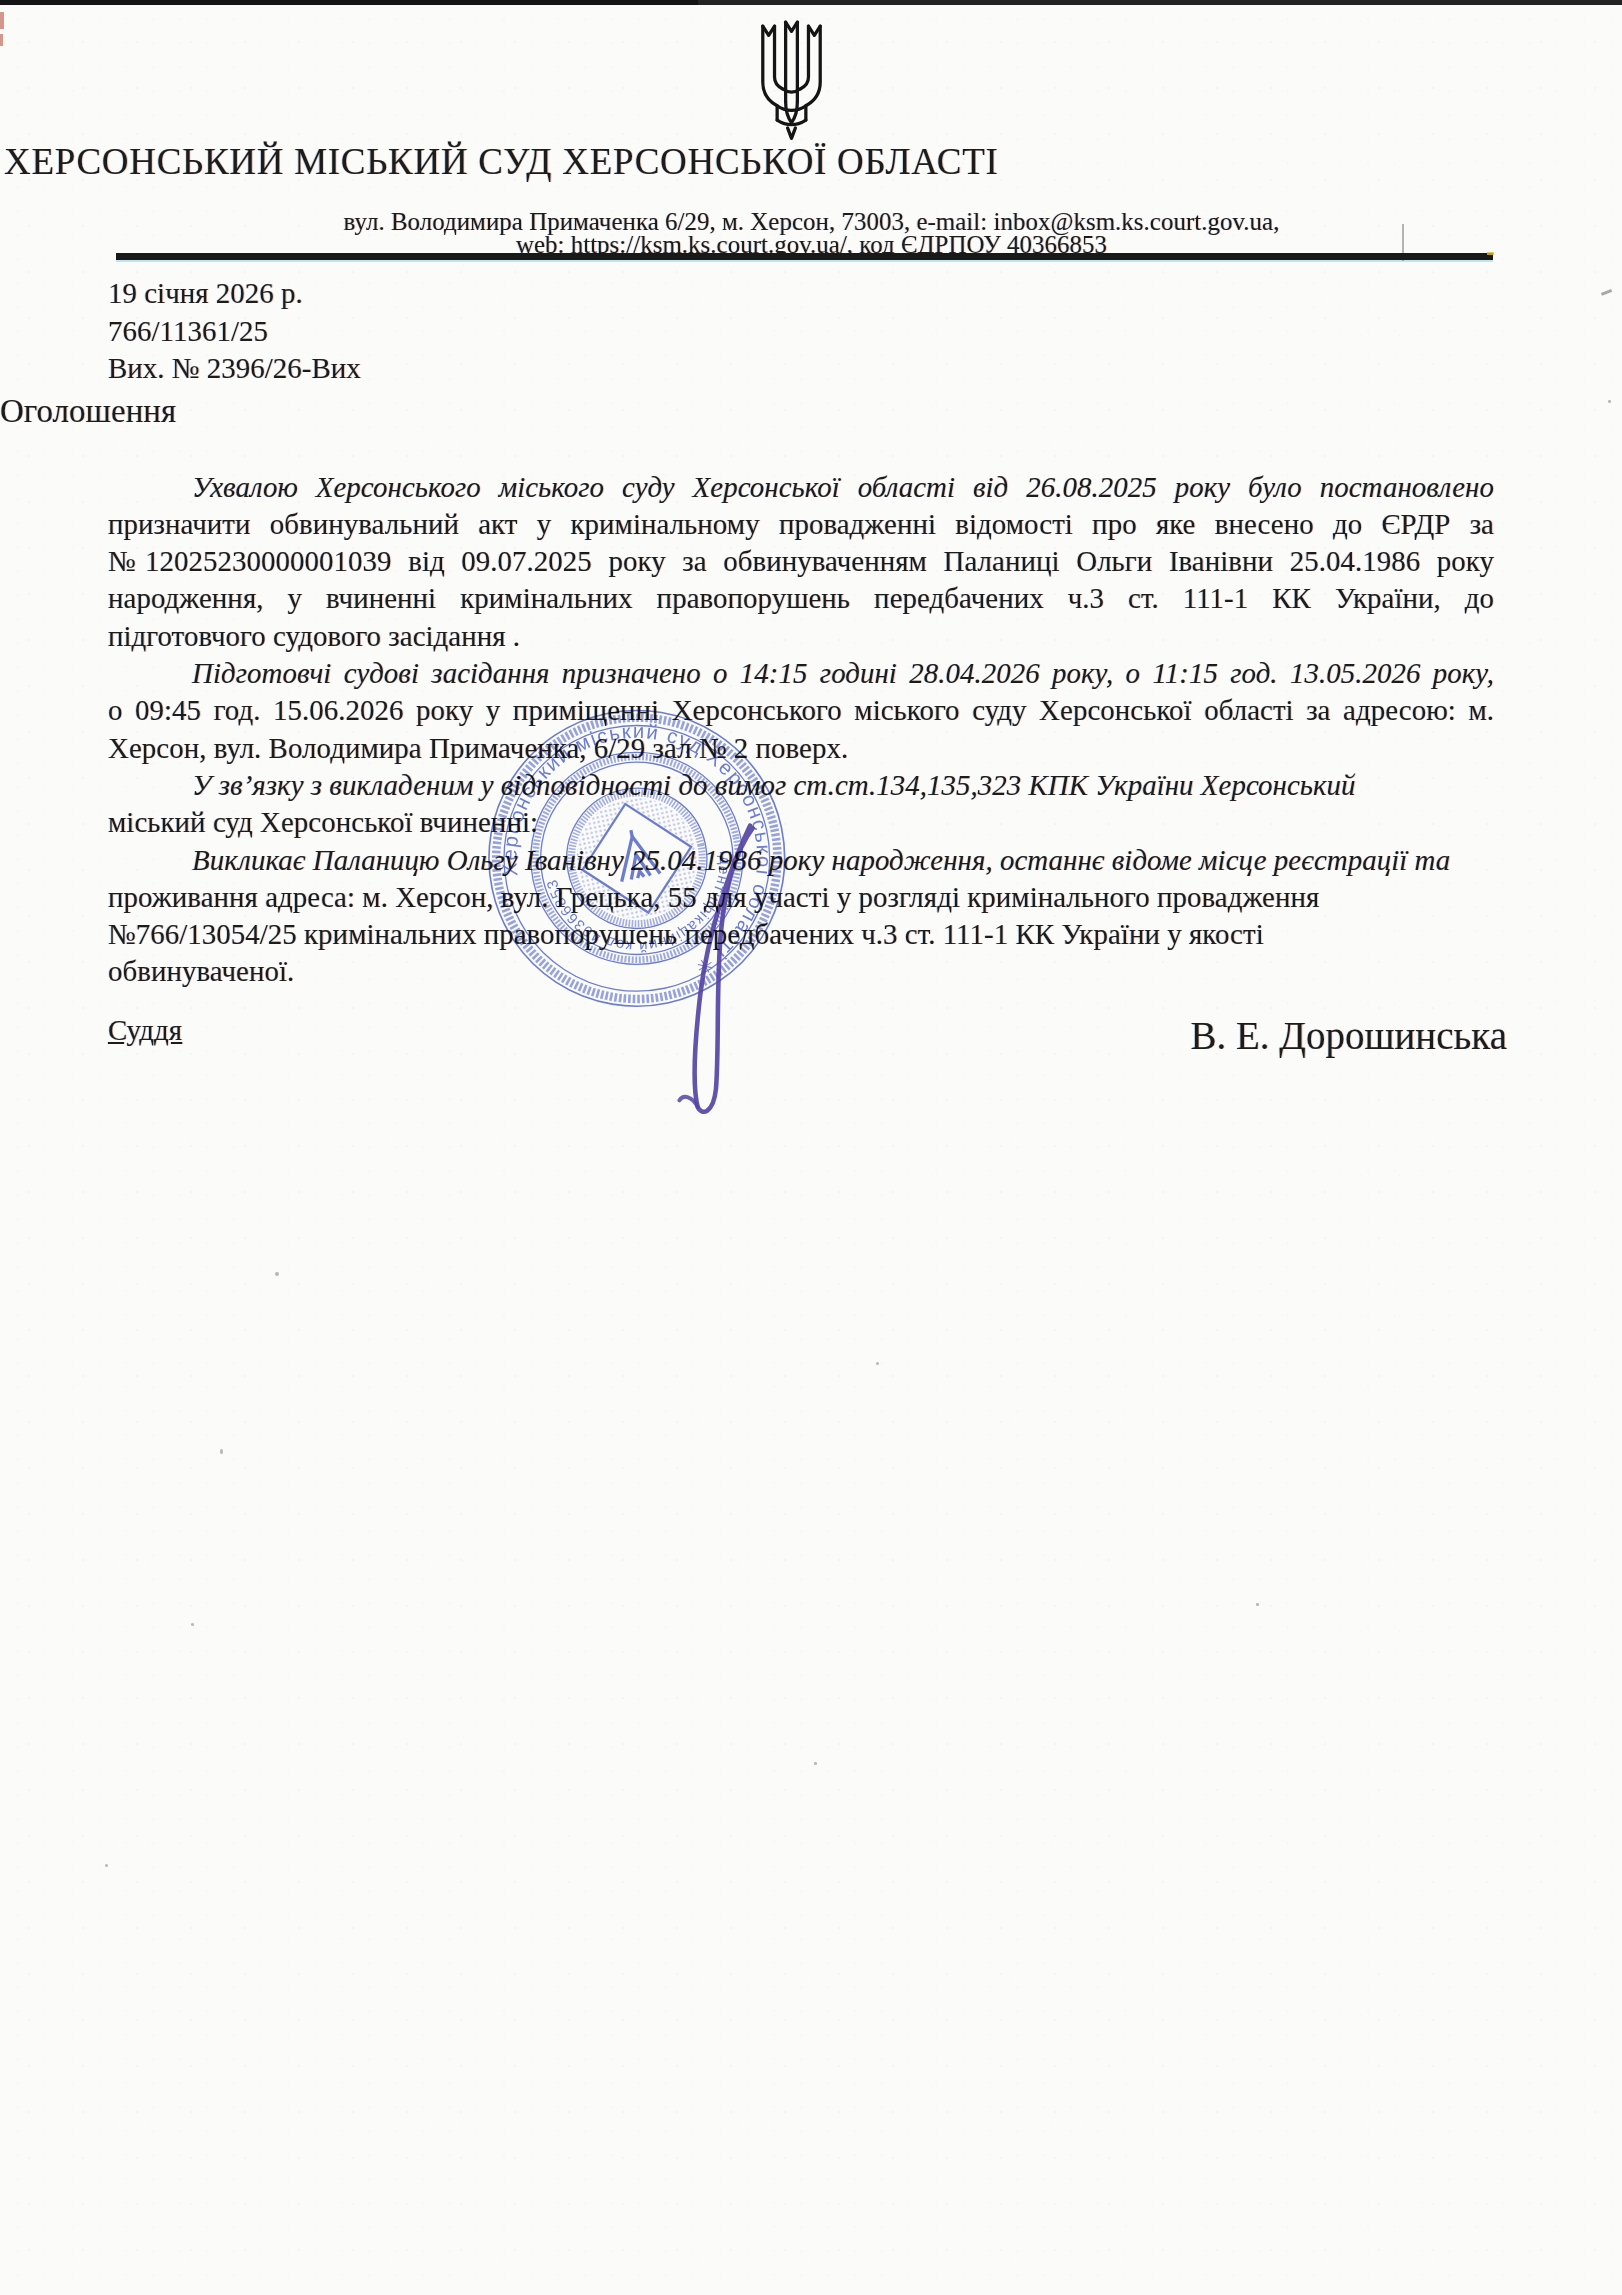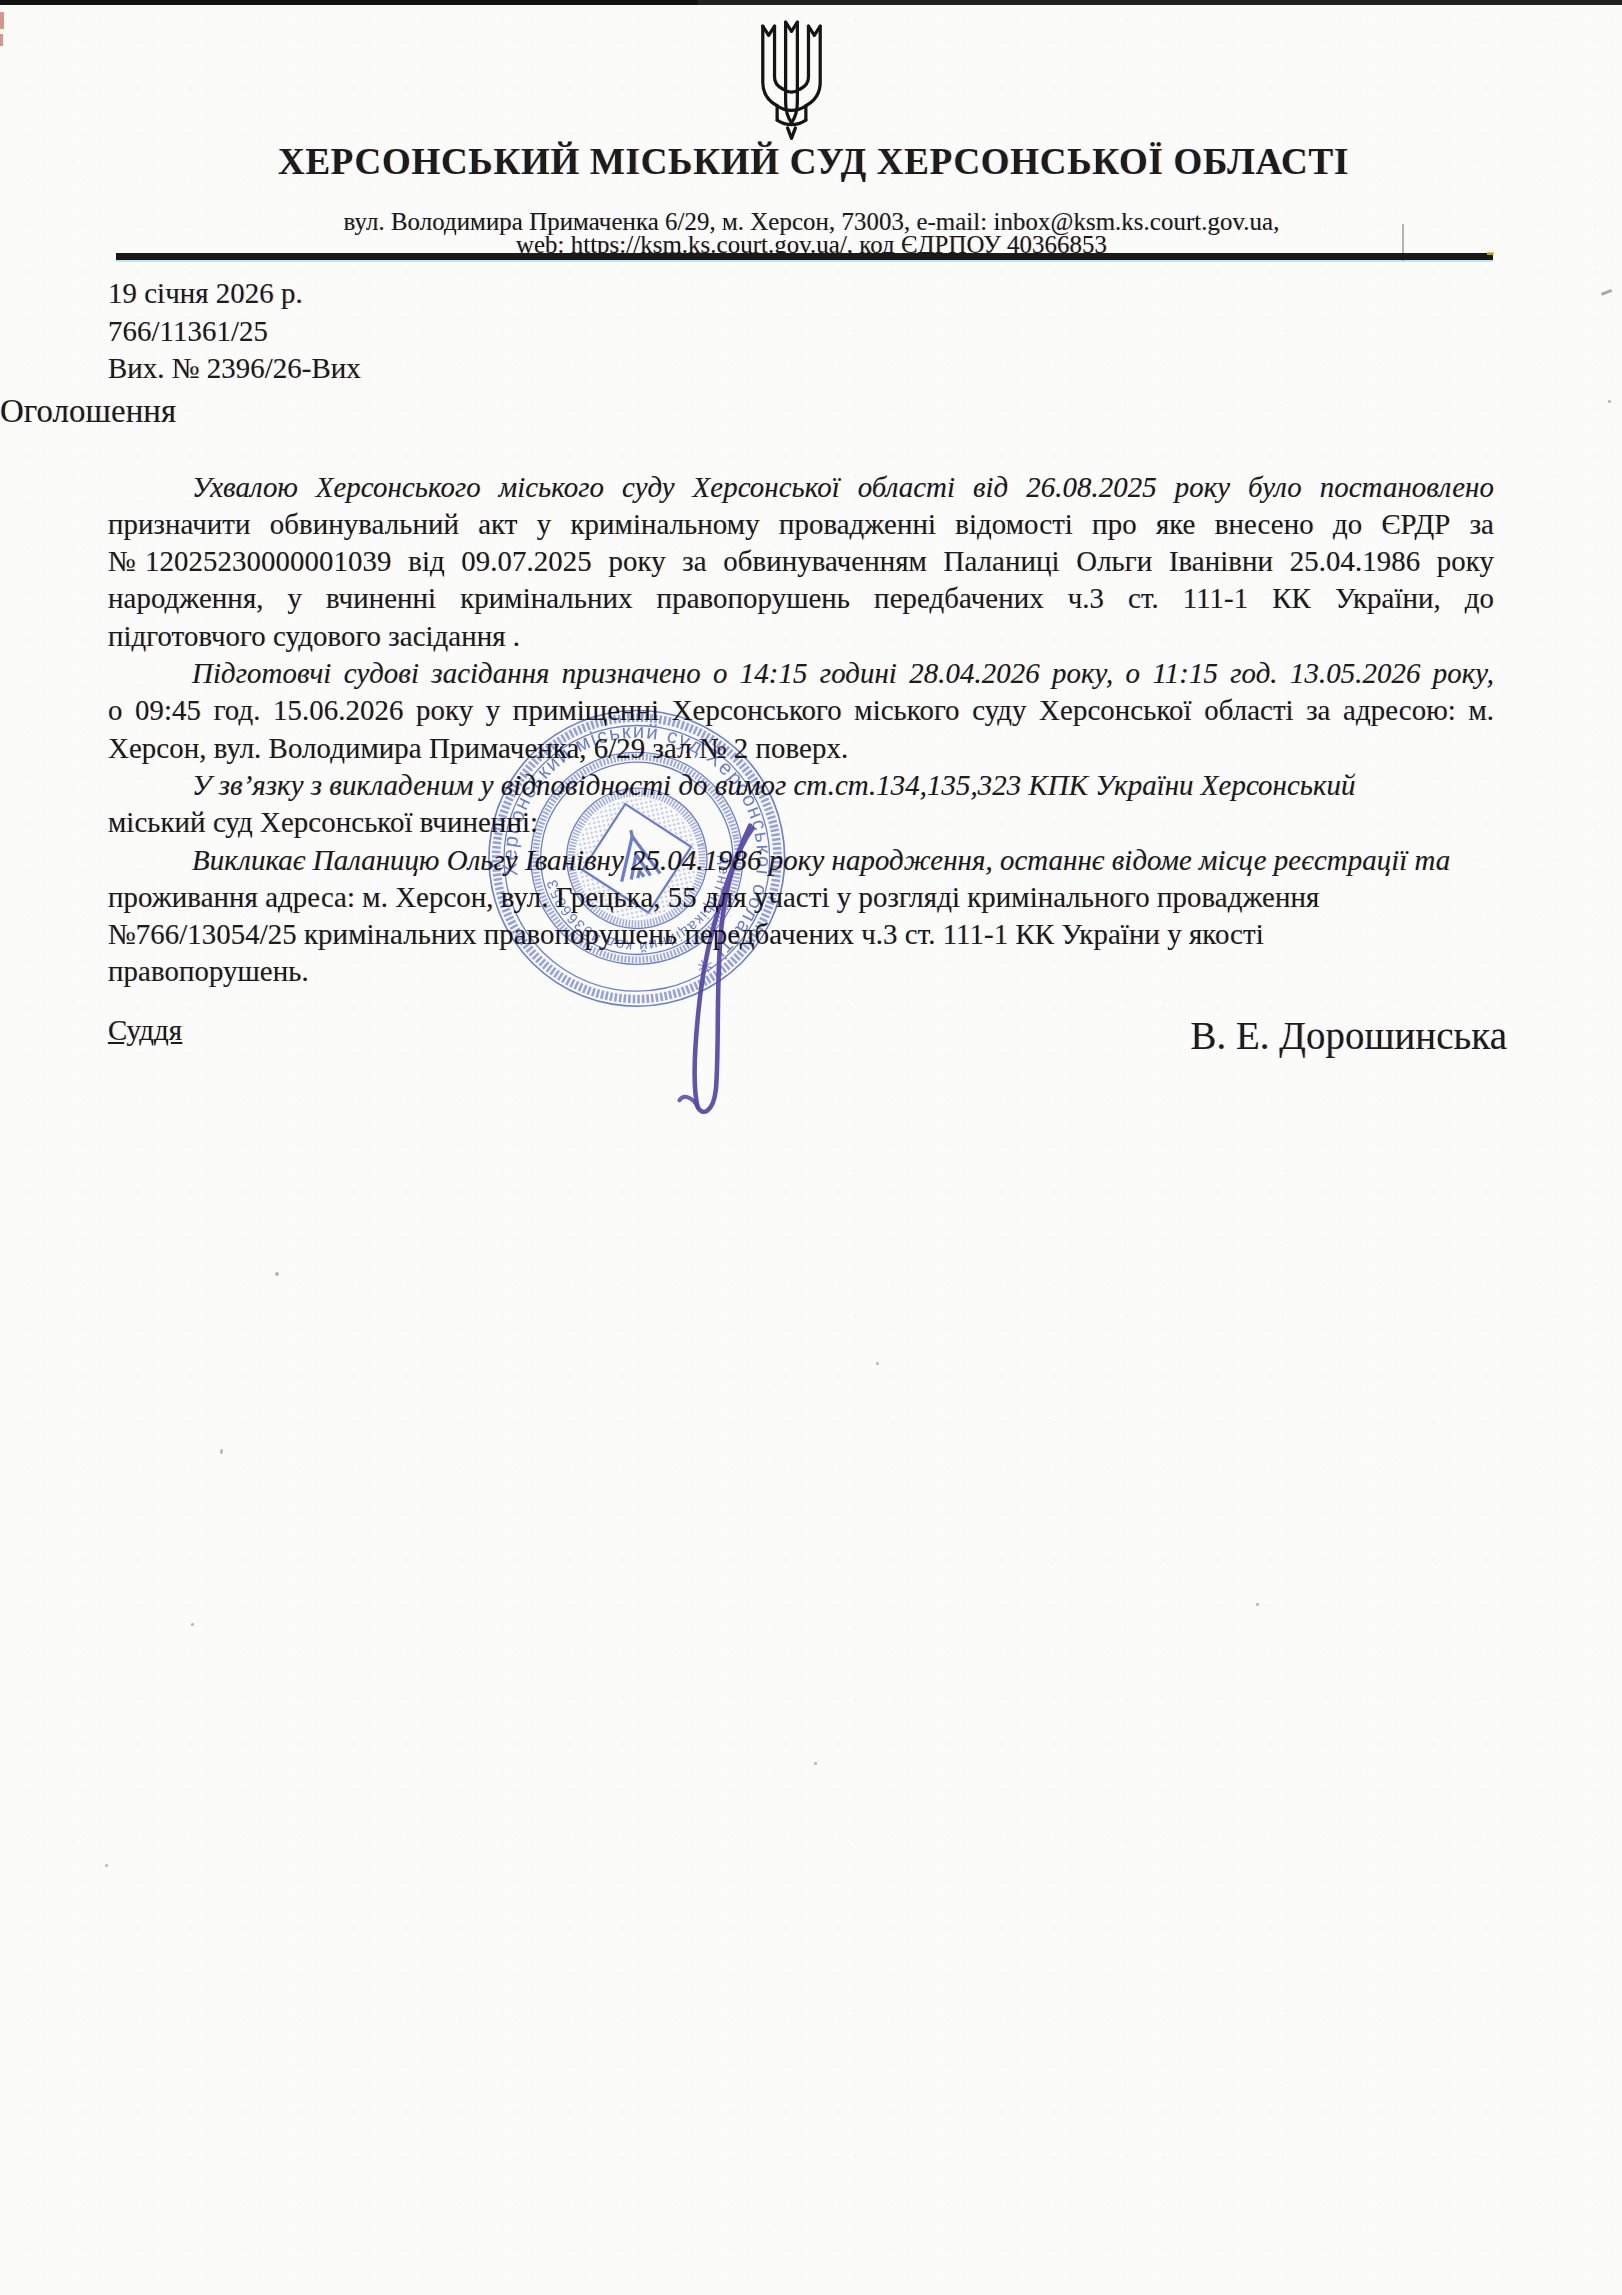--- a/index.html
+++ b/index.html
@@ -12,21 +12,21 @@
       radial-gradient(rgba(120,110,90,.05) 0.7px, transparent 0.9px),
       radial-gradient(rgba(60,80,150,.04) 0.8px, transparent 1px);
     background-size:27px 24px,39px 35px,54px 46px;
     background-position:4.6px 7.2px,15px 3.3px,2px 19px;
   }
   .abs{position:absolute;}
   .t{text-shadow:0.8px 0 0.3px rgba(165,45,10,.26), -0.8px 0 0.4px rgba(15,110,190,.22);}
   
   .top-band{left:0;top:0;width:1623px;height:5.2px;
     background:linear-gradient(to right,#141414 0 43%,#232323 43% 100%);}
-  .court-name{left:4px;right:0;top:140px;text-align:center;font-weight:bold;font-size:37px;letter-spacing:0.7px;}
+  .court-name{left:4px;right:0;top:140px;font-weight:normal;font-size:37px;letter-spacing:0.7px;}
   .addr{left:0;right:0;text-align:center;font-size:25px;}
   .addr1{top:208px;}
   .addr2{top:231px;}
   .rule{left:116px;top:253px;width:1377px;height:7.2px;background:#191919;}
   .rule-fringe{left:116px;top:260px;width:1377px;height:2px;background:rgba(80,190,220,.35);}
   .rule-nick{left:1487px;top:252px;width:6.5px;height:2.6px;background:rgba(220,190,40,.8);}
   
   .meta{left:108px;font-size:29px;line-height:37px;}
   .meta1{top:275px;} .meta2{top:313px;} .meta3{top:350px;}
   .doc-title{left:0;right:0;top:393px;text-align:left;font-size:33px;}
@@ -105,21 +105,21 @@
 <div class="abs bl just y4 t">народження, у вчиненні кримінальних правопорушень передбачених ч.3 ст. 111-1 КК України, до</div>
 <div class="abs bl y5 t">підготовчого судового засідання .</div>
 <div class="abs bl just ind y6 t">Підготовчі судові засідання призначено о 14:15 годині 28.04.2026 року, о 11:15 год. 13.05.2026 року,</div>
 <div class="abs bl just y7 t">о 09:45 год. 15.06.2026 року у приміщенні Херсонського міського суду Херсонської області  за адресою: м.</div>
 <div class="abs bl y8 t">Херсон, вул. Володимира Примаченка, 6/29  зал № 2 поверх.</div>
 <div class="abs bl ind y9 t">У зв’язку з викладеним у відповідності до вимог ст.ст.134,135,323 КПК України Херсонський</div>
 <div class="abs bl y10 t">міський суд Херсонської вчиненні:</div>
 <div class="abs bl ind y11 t">Викликає Паланицю Ольгу Іванівну 25.04.1986 року народження, останнє відоме місце реєстрації та</div>
 <div class="abs bl y12 t">проживання адреса: м. Херсон, вул. Грецька, 55 для участі у розгляді кримінального провадження</div>
 <div class="abs bl y13 t">№766/13054/25 кримінальних правопорушень передбачених ч.3 ст. 111-1 КК України у якості</div>
-<div class="abs bl y14 t">правопорушень.</div>
+<div class="abs bl y14 t">обвинуваченої.</div>
 
 <div class="abs sig-role t">Суддя</div>
 <div class="abs sig-name t">В. Е. Дорошинська</div>
 
 <svg class="abs overlay" viewBox="0 0 2480 3508">
   <defs>
     <pattern id="dots" width="7" height="7" patternUnits="userSpaceOnUse">
       <circle cx="3.5" cy="3.5" r="1.7" fill="#5568c8" opacity="0.5"></circle>
     </pattern>
     <path id="oArc" d="M -184,0 A 184 184 0 1 1 184,0 A 184 184 0 1 1 -184,0"></path>

